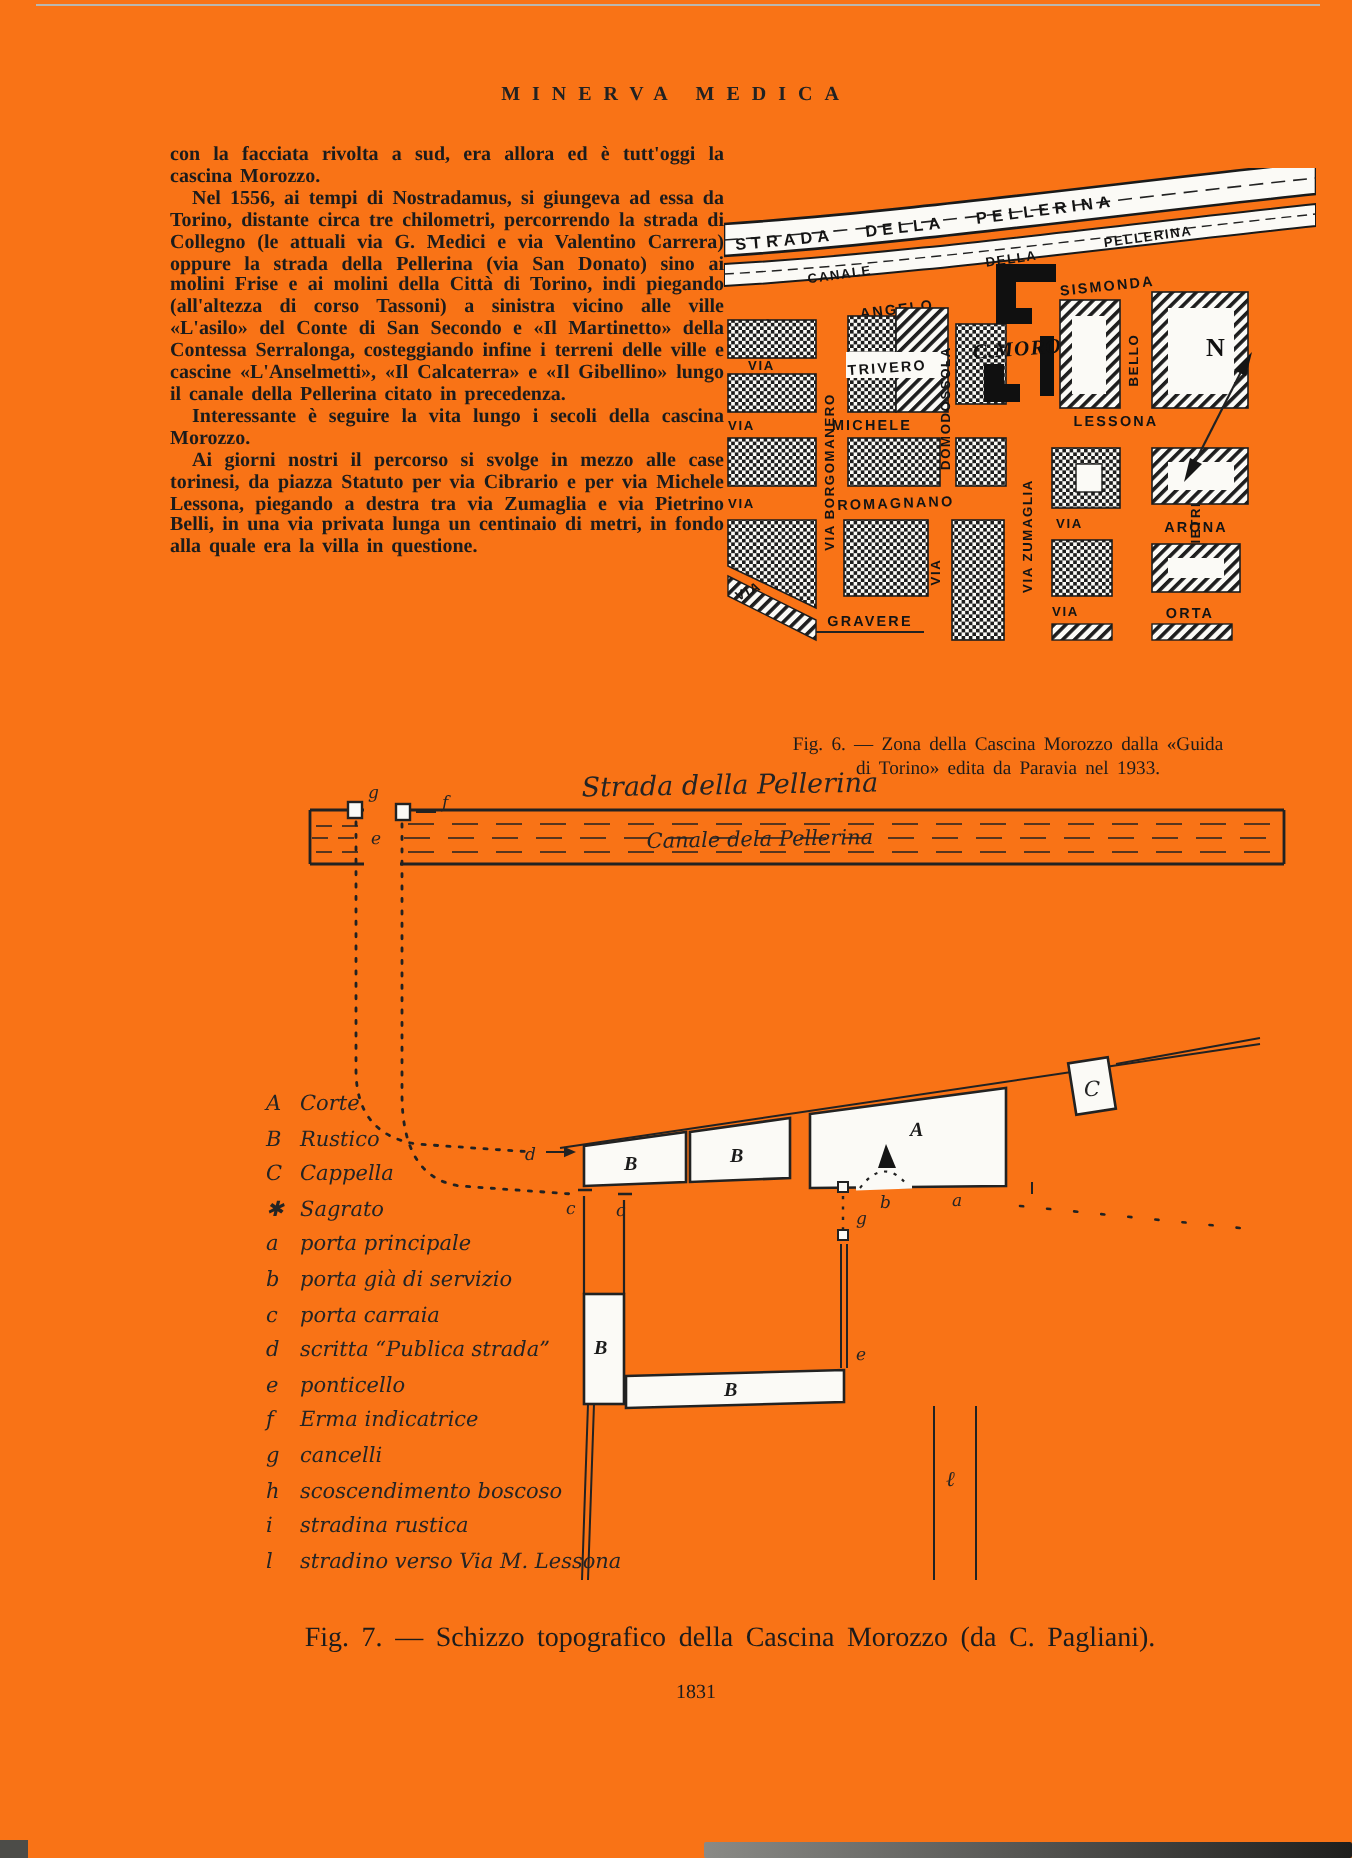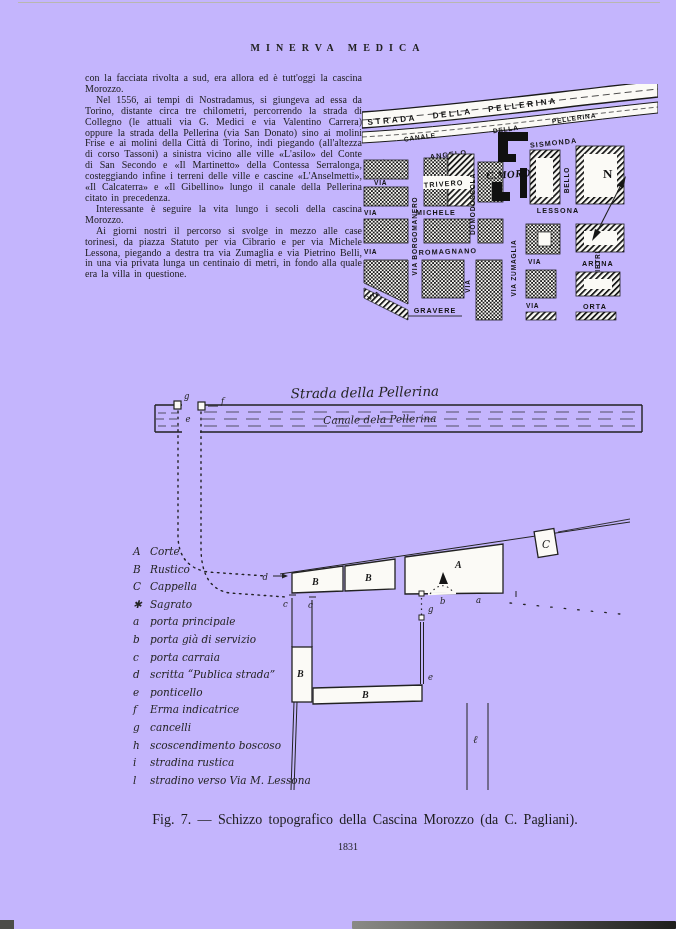--- a/index.html
+++ b/index.html
@@ -1,32 +1,32 @@
 <!DOCTYPE html>
 <html><head>
 <meta charset="utf-8">
 <style>
   html,body { margin:0; padding:0; background:#e8e6e0; }
   .page {
     position:relative; width:676px; height:929px; margin:0 auto;
-    background:#c4b5fd; color:#1c1c1c; overflow:hidden;
+    background:#f97316; color:#1c1c1c; overflow:hidden;
     font-family:"Liberation Serif", serif;
   }
   .scan-topline { position:absolute; left:18px; top:2px; width:642px; height:1px; background:#b9b7b0; }
   .scan-band-right { position:absolute; left:352px; top:921px; width:324px; height:8px;
     background:linear-gradient(to right,#8a8a86,#1f1f1d); border-radius:1px; }
   .scan-blob-left { position:absolute; left:0; top:920px; width:14px; height:9px; background:#4c4c48; }
 
   .journal-header {
     position:absolute; left:0; top:42px; width:676px; text-align:center;
     font-size:10px; font-weight:bold; letter-spacing:6px; color:#222;
   }
   .text-col {
     position:absolute; left:85px; top:73px; width:277px;
-    font-size:10px; line-height:10.9px; text-align:justify; word-spacing:0.14em;
+    font-size:10px; line-height:10.9px; text-align:justify; word-spacing:0.14em;font-weight:bold;
   }
   .text-col p { margin:0; }
   .text-col p + p { text-indent:11px; }
 
   .fig6 { position:absolute; left:362px; top:84px; width:296px; height:278px; }
   .fig6-caption {
     position:absolute; left:360px; top:367px; width:288px; text-align:center;
     font-size:9.6px; line-height:12px; word-spacing:0.18em;
   }
   .fig7 { position:absolute; left:70px; top:385px; width:575px; height:420px; }
@@ -156,20 +156,24 @@
     <text class="mt" x="233" y="225" text-anchor="middle">ORTA</text>
     <rect x="164" y="228" width="30" height="8" fill="url(#dg)" stroke="#1d1d1d" stroke-width="0.7"></rect>
     <rect x="214" y="228" width="40" height="8" fill="url(#dg)" stroke="#1d1d1d" stroke-width="0.7"></rect>
 
     <text class="mnorth" x="241" y="94">N</text>
     <line x1="260" y1="99" x2="234" y2="150" class="ink" stroke-width="1.1"></line>
     <polygon points="264,92 255,101 261,104" fill="#151515"></polygon>
     <polygon points="230,157 239,148 233,145" fill="#151515"></polygon>
   </svg>
 
+  <div class="fig6-caption">
+    <div>Fig. 6. — Zona della Cascina Morozzo dalla «Guida</div>
+    <div>di Torino» edita da Paravia nel 1933.</div>
+  </div>
 
   <svg class="fig7" viewBox="0 0 575 420">
 
     <text class="hand-big" transform="rotate(-1 295 12)" x="295" y="12" text-anchor="middle">Strada della Pellerina</text>
 
     <path d="M85,20 H112 M85,47 H112 M85,20 V47" class="ink" stroke-width="1.4"></path>
     <path d="M88,28 H110 M86,34 H109 M88,41 H111" class="ink" stroke-width="0.7" stroke-dasharray="8 5"></path>
 
     <path d="M130,20 H572 M130,47 H572 M572,20 V47" class="ink" stroke-width="1.4"></path>
     <path d="M134,27 H568 M132,34 H570 M134,41 H569" class="ink" stroke-width="0.7" stroke-dasharray="13 9"></path>

